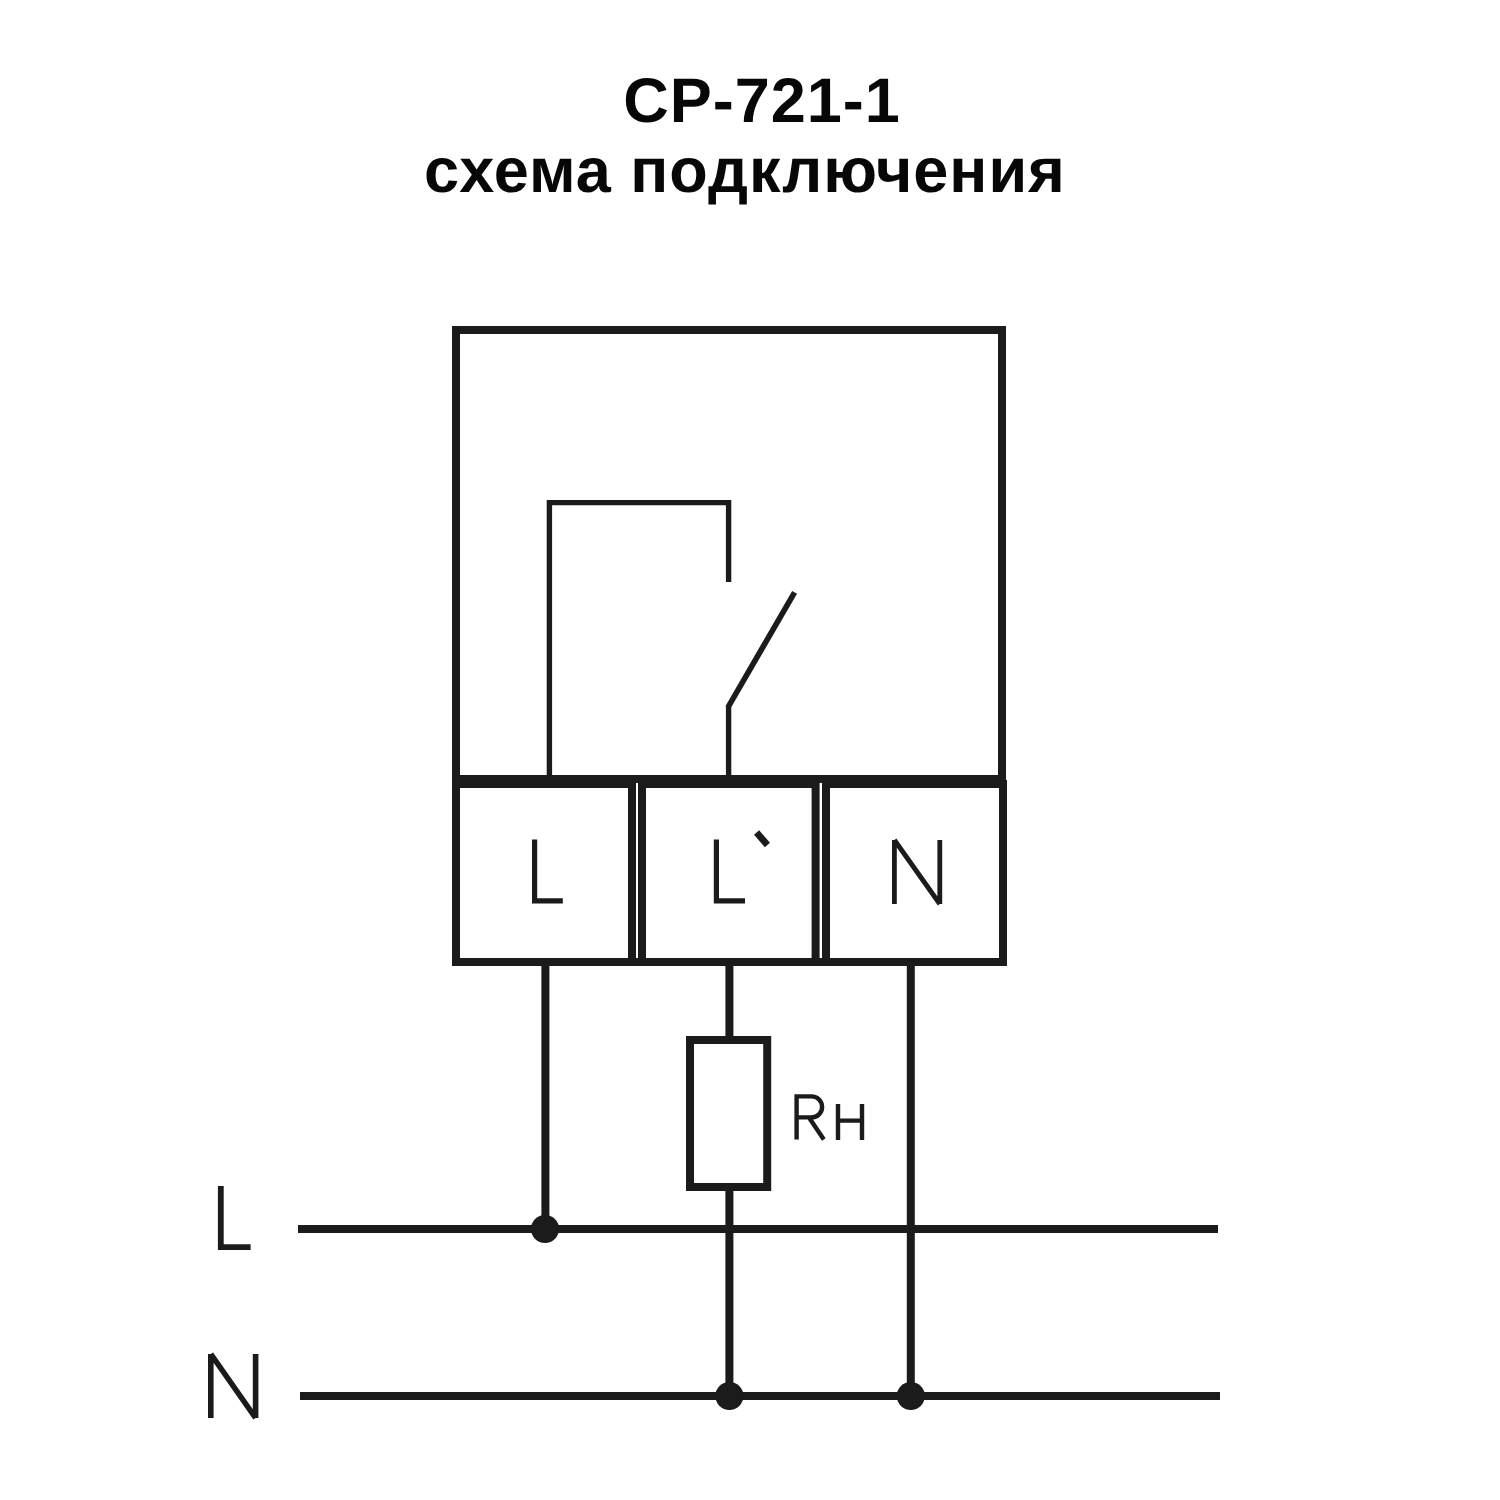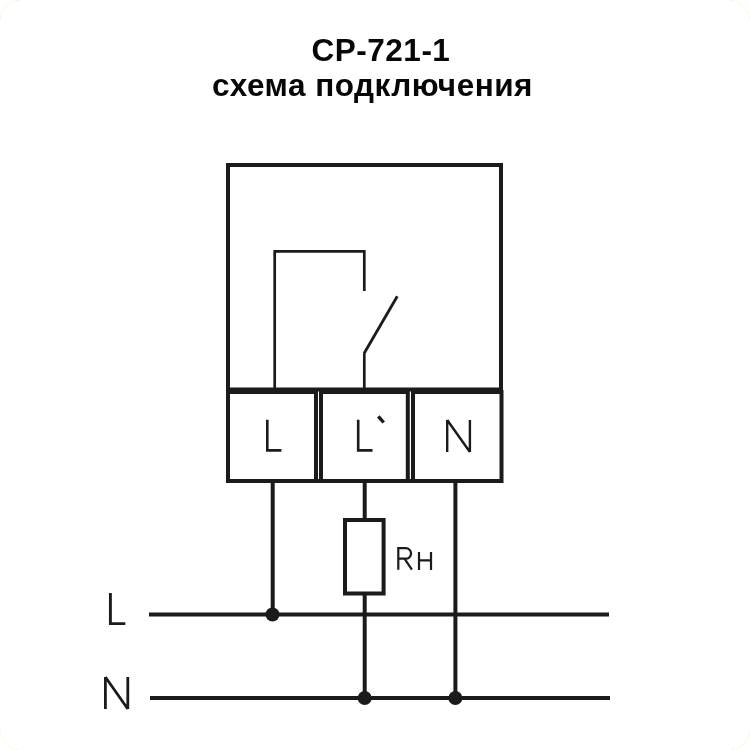--- a/index.html
+++ b/index.html
@@ -1,16 +1,16 @@
 <!DOCTYPE html>
 <html><head>
 <meta charset="utf-8">
 <style>
   html,body{margin:0;padding:0;background:#ffffff;}
-  .page{position:relative;width:750px;height:750px;background:#bef264;overflow:hidden;border-radius:21px;}
+  .page{position:relative;width:750px;height:750px;background:#bef264;overflow:hidden;}
   svg{display:block;}
   text{font-family:"Liberation Sans",sans-serif;}
 </style>
 </head>
 <body>
 <div class="page">
 <svg width="750" height="750" viewBox="0 0 750 750" xmlns="http://www.w3.org/2000/svg">
 
   <rect x="0" y="0" width="750" height="750" fill="#ffffff"></rect>
 

